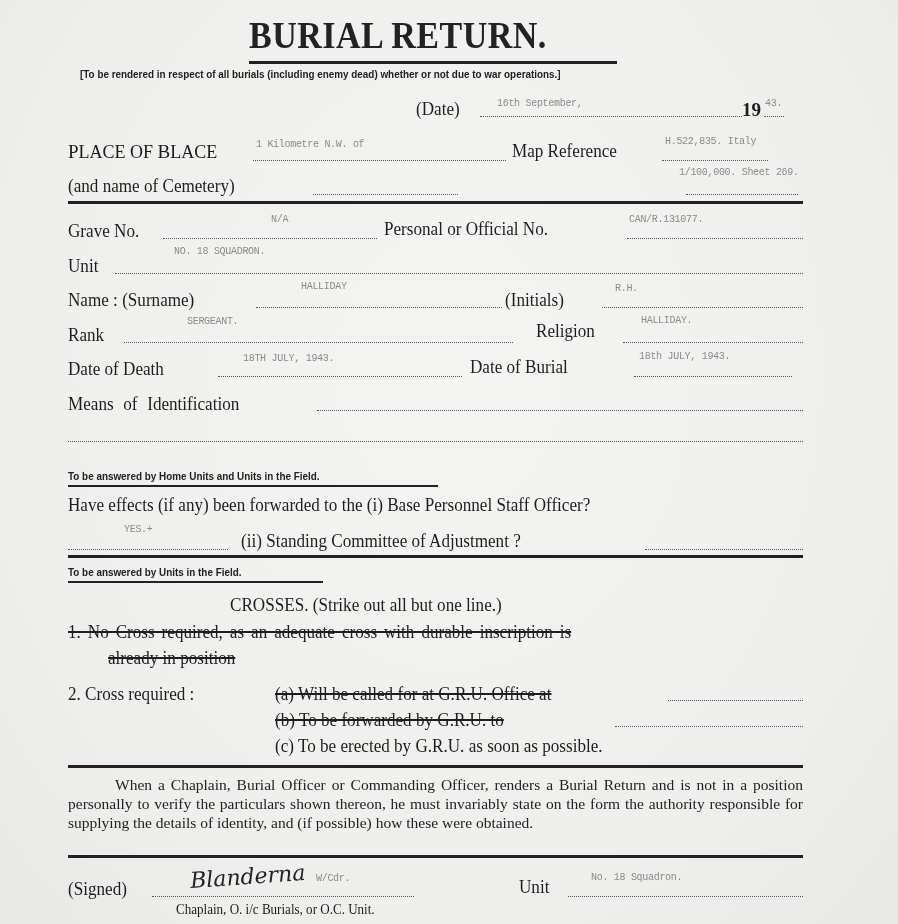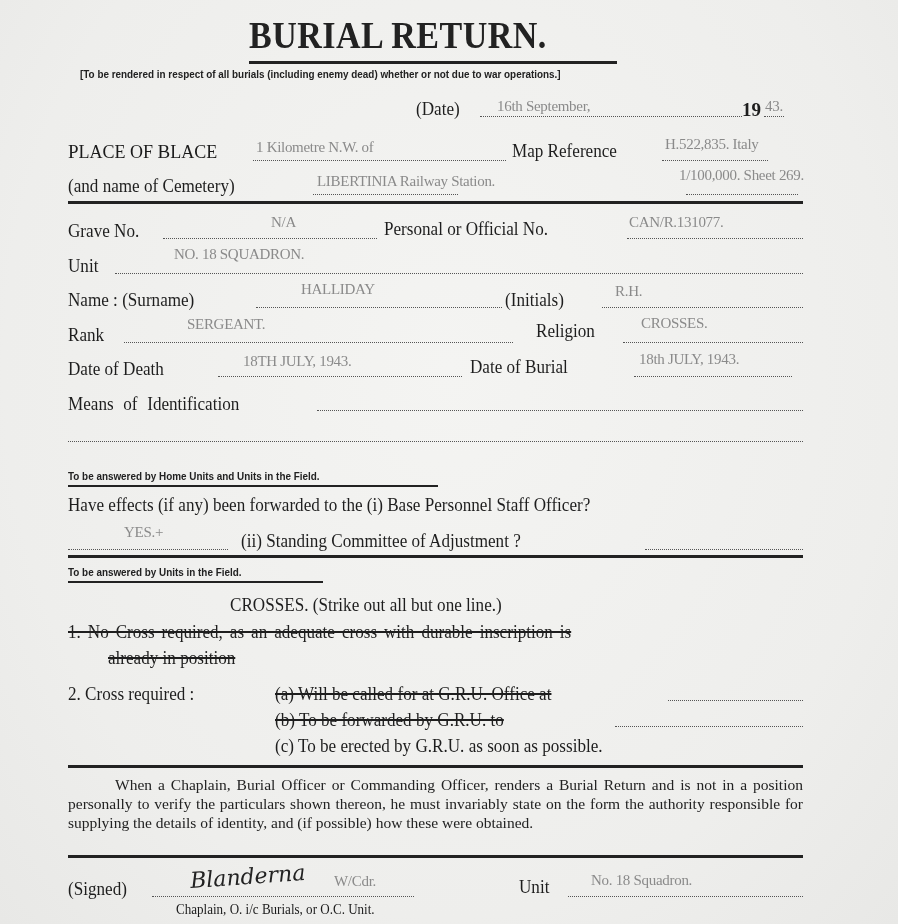--- a/index.html
+++ b/index.html
@@ -13,21 +13,21 @@
   .page { position:absolute; left:0; top:0; width:898px; height:924px;
     background: radial-gradient(ellipse at 50% 40%, #f4f4f2 0%, #eeeeec 70%, #e8e8e6 100%); }
   .abs { position:absolute; white-space:nowrap; }
   .title { left:249px; top:14px; font-size:37px; font-weight:bold; letter-spacing:0.5px;
     font-family:"Liberation Serif", serif; transform:scaleX(0.92); transform-origin:left top; color:#222; }
   .title-rule { left:249px; top:61px; width:368px; height:3px; background:#222; }
   .subtitle { left:80px; top:68px; font-size:11.5px; font-weight:bold; font-family:"Liberation Sans", sans-serif;
     transform:scaleX(0.86); transform-origin:left top; color:#222; }
   .lbl { font-size:19px; color:#1e1e1e; }
   .lbl.cond { transform:scaleX(0.9); transform-origin:left top; }
-  .type { font-family:Liberation Serif, serif; font-size:15px; color:#8a8a8a; letter-spacing:-0.3px; }
+  .type { font-family:Liberation Mono, monospace; font-size:10px; color:#8a8a8a; letter-spacing:-0.3px; }
   .dots { border-bottom:1.5px dotted #555; height:0; }
   .rule { height:2px; background:#222; }
   .rule.thick { height:3px; }
   .section-lbl { font-size:11.5px; font-weight:bold; font-family:"Liberation Sans", sans-serif;
     transform:scaleX(0.86); transform-origin:left top; color:#222; }
   .section-ul { height:2px; background:#222; }
   .strike { text-decoration:line-through; text-decoration-thickness:2px; }
   .para { left:68px; width:735px; font-size:15.5px; line-height:19px; white-space:normal; text-align:justify; color:#222; }
   .sc-big { font-size:19px; }
   .sc-small { font-size:18px; }
@@ -53,21 +53,20 @@
     <span class="sc-big">P</span><span class="sc-small" style="text-transform:uppercase;">LACE OF </span><span class="sc-big">B</span><span class="sc-small">LACE</span>
   </div>
   <div class="abs dots" style="left:253px;top:160px;width:253px;"></div>
   <div class="abs type" style="left:256px;top:139px;">1 Kilometre N.W. of</div>
   <div class="abs lbl cond" style="left:512px;top:140px;">Map Reference</div>
   <div class="abs dots" style="left:662px;top:160px;width:106px;"></div>
   <div class="abs type" style="left:665px;top:136px;">H.522,835. Italy</div>
 
   <div class="abs lbl cond" style="left:68px;top:175px;">(and name of Cemetery)</div>
   <div class="abs dots" style="left:313px;top:194px;width:145px;"></div>
-  <div class="abs type" style="left:317px;top:173px;">LIBERTINIA Railway Station.</div>
   <div class="abs dots" style="left:686px;top:194px;width:112px;"></div>
   <div class="abs type" style="left:679px;top:167px;">1/100,000. Sheet 269.</div>
   <div class="abs rule thick" style="left:68px;top:201px;width:735px;"></div>
 
   <div class="abs lbl cond" style="left:68px;top:220px;">Grave No.</div>
   <div class="abs dots" style="left:163px;top:238px;width:214px;"></div>
   <div class="abs type" style="left:243px;top:214px;margin-left:28px;">N/A</div>
   <div class="abs lbl cond" style="left:384px;top:218px;">Personal or Official No.</div>
   <div class="abs dots" style="left:627px;top:238px;width:176px;"></div>
   <div class="abs type" style="left:629px;top:214px;">CAN/R.131077.</div>
@@ -81,21 +80,21 @@
   <div class="abs type" style="left:301px;top:281px;">HALLIDAY</div>
   <div class="abs lbl cond" style="left:505px;top:289px;">(Initials)</div>
   <div class="abs dots" style="left:602px;top:307px;width:201px;"></div>
   <div class="abs type" style="left:615px;top:283px;">R.H.</div>
 
   <div class="abs lbl cond" style="left:68px;top:324px;">Rank</div>
   <div class="abs dots" style="left:124px;top:342px;width:389px;"></div>
   <div class="abs type" style="left:187px;top:316px;">SERGEANT.</div>
   <div class="abs lbl cond" style="left:536px;top:320px;">Religion</div>
   <div class="abs dots" style="left:623px;top:342px;width:180px;"></div>
-  <div class="abs type" style="left:641px;top:315px;">CROSSES.</div>
+  <div class="abs type" style="left:641px;top:315px;">HALLIDAY.</div>
 
   <div class="abs lbl cond" style="left:68px;top:358px;">Date of Death</div>
   <div class="abs dots" style="left:218px;top:376px;width:244px;"></div>
   <div class="abs type" style="left:243px;top:353px;">18TH JULY, 1943.</div>
   <div class="abs lbl cond" style="left:470px;top:356px;">Date of Burial</div>
   <div class="abs dots" style="left:634px;top:376px;width:158px;"></div>
   <div class="abs type" style="left:639px;top:351px;">18th JULY, 1943.</div>
 
   <div class="abs lbl cond" style="left:68px;top:393px;word-spacing:6px;">Means of Identification</div>
   <div class="abs dots" style="left:317px;top:410px;width:486px;"></div>
@@ -124,19 +123,19 @@
   <div class="abs dots" style="left:615px;top:726px;width:188px;"></div>
   <div class="abs lbl cond" style="left:275px;top:735px;">(c)  To be erected by G.R.U. as soon as possible.</div>
   <div class="abs rule thick" style="left:68px;top:765px;width:735px;"></div>
 
   <div class="abs para" style="top:775px;text-indent:47px;">When a Chaplain, Burial Officer or Commanding Officer, renders a Burial Return and is not in a position personally to verify the particulars shown thereon, he must invariably state on the form the authority responsible for supplying the details of identity, and (if possible) how these were obtained.</div>
   <div class="abs rule thick" style="left:68px;top:855px;width:735px;"></div>
 
   <div class="abs lbl cond" style="left:68px;top:878px;">(Signed)</div>
   <div class="abs dots" style="left:152px;top:896px;width:262px;"></div>
   <div class="abs sig" style="left:190px;top:864px;transform:rotate(-4deg);">Blanderna</div>
-  <div class="abs type" style="left:316px;top:873px;margin-left:18px;">W/Cdr.</div>
+  <div class="abs type" style="left:316px;top:873px;">W/Cdr.</div>
   <div class="abs lbl cond" style="left:519px;top:876px;">Unit</div>
   <div class="abs dots" style="left:568px;top:896px;width:235px;"></div>
   <div class="abs type" style="left:591px;top:872px;">No. 18 Squadron.</div>
   <div class="abs" style="left:176px;top:901px;font-size:14.5px;transform:scaleX(0.9);transform-origin:left top;">Chaplain, O. i/c Burials, or O.C. Unit.</div>
 
 </div>
 
 </body></html>

